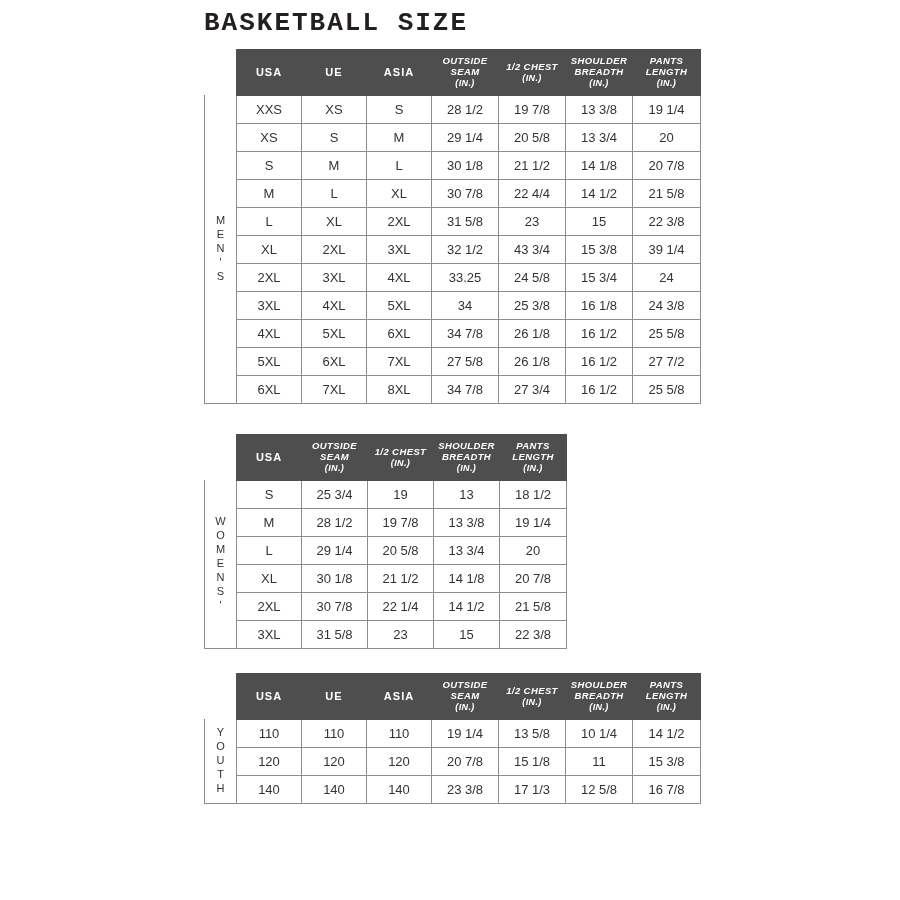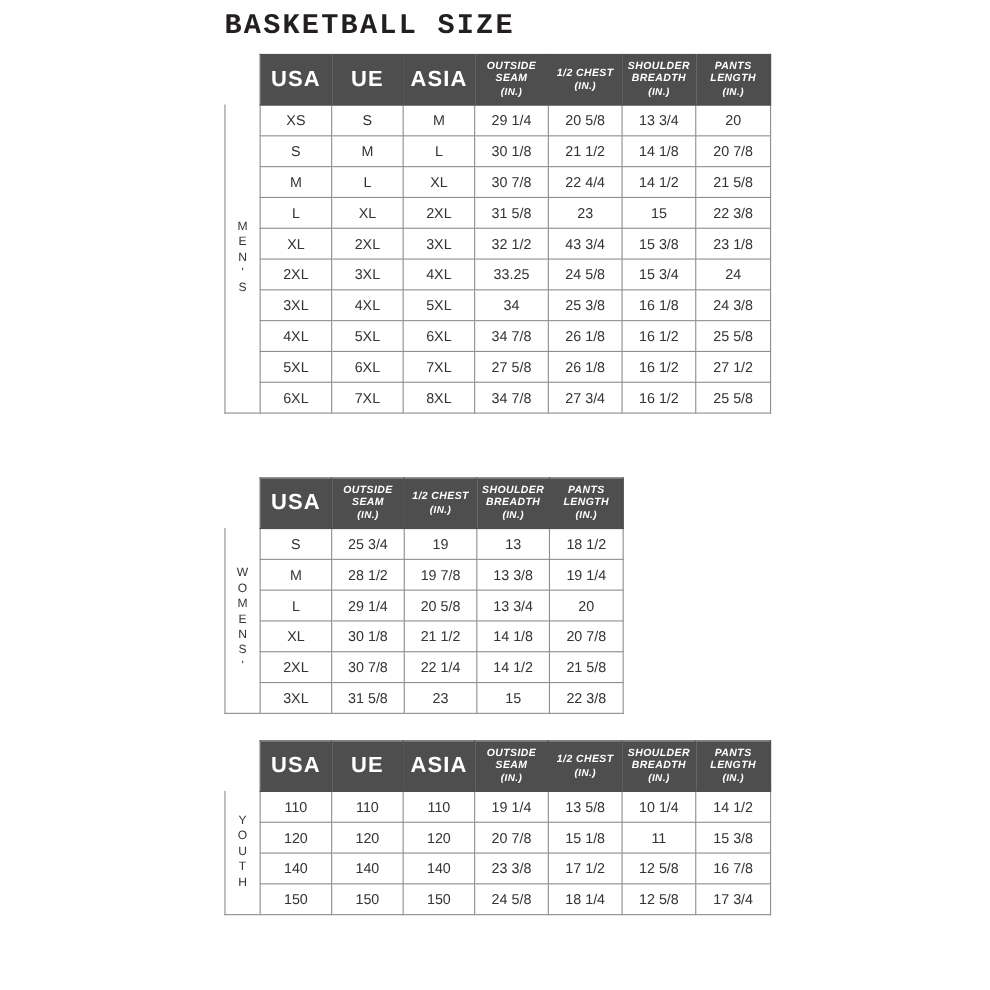--- a/index.html
+++ b/index.html
@@ -57,21 +57,21 @@
   }
   table.sz thead th {
     background: #4e4e4e;
     color: #ffffff;
     border: 1px solid #4e4e4e;
     height: 46px;
     font-weight: bold;
     line-height: 1.15;
   }
   table.sz thead th.big {
-    font-size: 20px;
+    font-size: 11px;
     letter-spacing: 1px;
   }
   table.sz thead th.small {
     font-size: 9.5px;
     letter-spacing: 0.4px;
     font-style: italic;
   }
   table.sz thead th.small .unit {
     display: block;
     font-size: 9px;
@@ -151,20 +151,29 @@
               <span class="unit">(IN.)</span>
             </th>
             <th class="small">
               <div>PANTS LENGTH</div>
               <span class="unit">(IN.)</span>
             </th>
           </tr>
         </thead>
         <tbody>
           <tr>
+            <td>XXS</td>
+            <td>XS</td>
+            <td>S</td>
+            <td>28 1/2</td>
+            <td>19 7/8</td>
+            <td>13 3/8</td>
+            <td>19 1/4</td>
+          </tr>
+          <tr>
             <td>XS</td>
             <td>S</td>
             <td>M</td>
             <td>29 1/4</td>
             <td>20 5/8</td>
             <td>13 3/4</td>
             <td>20</td>
           </tr>
           <tr>
             <td>S</td>
@@ -193,21 +202,21 @@
             <td>15</td>
             <td>22 3/8</td>
           </tr>
           <tr>
             <td>XL</td>
             <td>2XL</td>
             <td>3XL</td>
             <td>32 1/2</td>
             <td>43 3/4</td>
             <td>15 3/8</td>
-            <td>23 1/8</td>
+            <td>39 1/4</td>
           </tr>
           <tr>
             <td>2XL</td>
             <td>3XL</td>
             <td>4XL</td>
             <td>33.25</td>
             <td>24 5/8</td>
             <td>15 3/4</td>
             <td>24</td>
           </tr>
@@ -229,21 +238,21 @@
             <td>16 1/2</td>
             <td>25 5/8</td>
           </tr>
           <tr>
             <td>5XL</td>
             <td>6XL</td>
             <td>7XL</td>
             <td>27 5/8</td>
             <td>26 1/8</td>
             <td>16 1/2</td>
-            <td>27 1/2</td>
+            <td>27 7/2</td>
           </tr>
           <tr>
             <td>6XL</td>
             <td>7XL</td>
             <td>8XL</td>
             <td>34 7/8</td>
             <td>27 3/4</td>
             <td>16 1/2</td>
             <td>25 5/8</td>
           </tr>
@@ -391,30 +400,21 @@
             <td>20 7/8</td>
             <td>15 1/8</td>
             <td>11</td>
             <td>15 3/8</td>
           </tr>
           <tr>
             <td>140</td>
             <td>140</td>
             <td>140</td>
             <td>23 3/8</td>
-            <td>17 1/2</td>
+            <td>17 1/3</td>
             <td>12 5/8</td>
             <td>16 7/8</td>
-          </tr>
-          <tr>
-            <td>150</td>
-            <td>150</td>
-            <td>150</td>
-            <td>24 5/8</td>
-            <td>18 1/4</td>
-            <td>12 5/8</td>
-            <td>17 3/4</td>
           </tr>
         </tbody>
       </table>
   </div>
 
 </div>
 
 </body></html>

